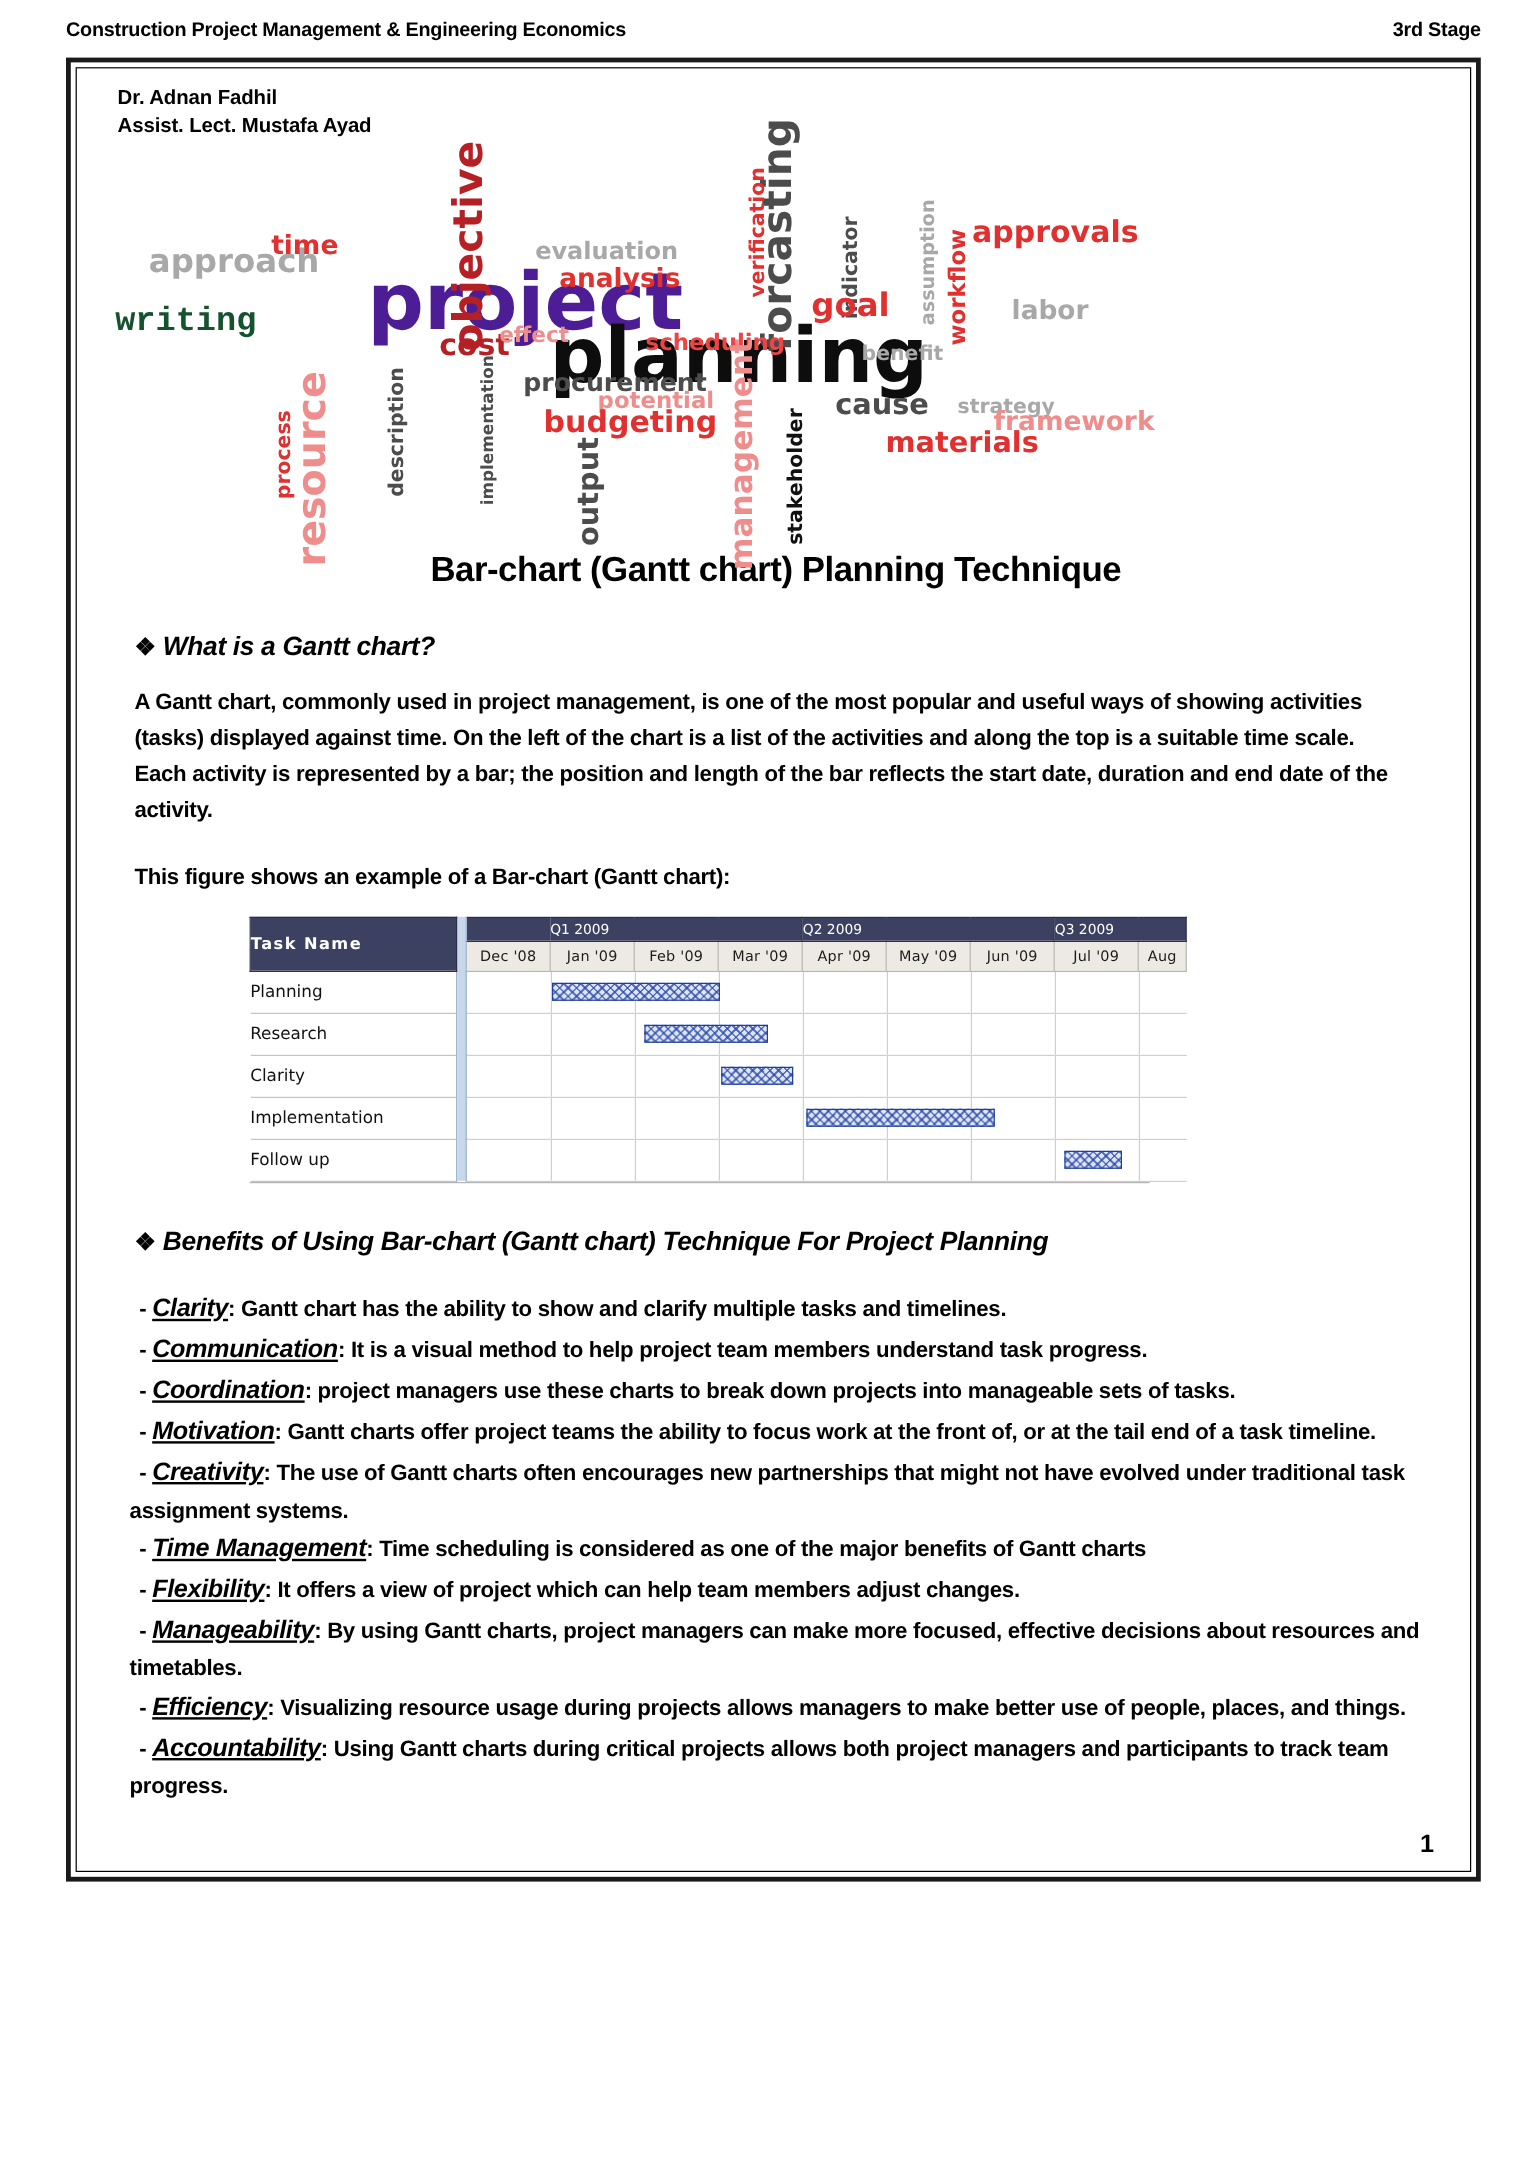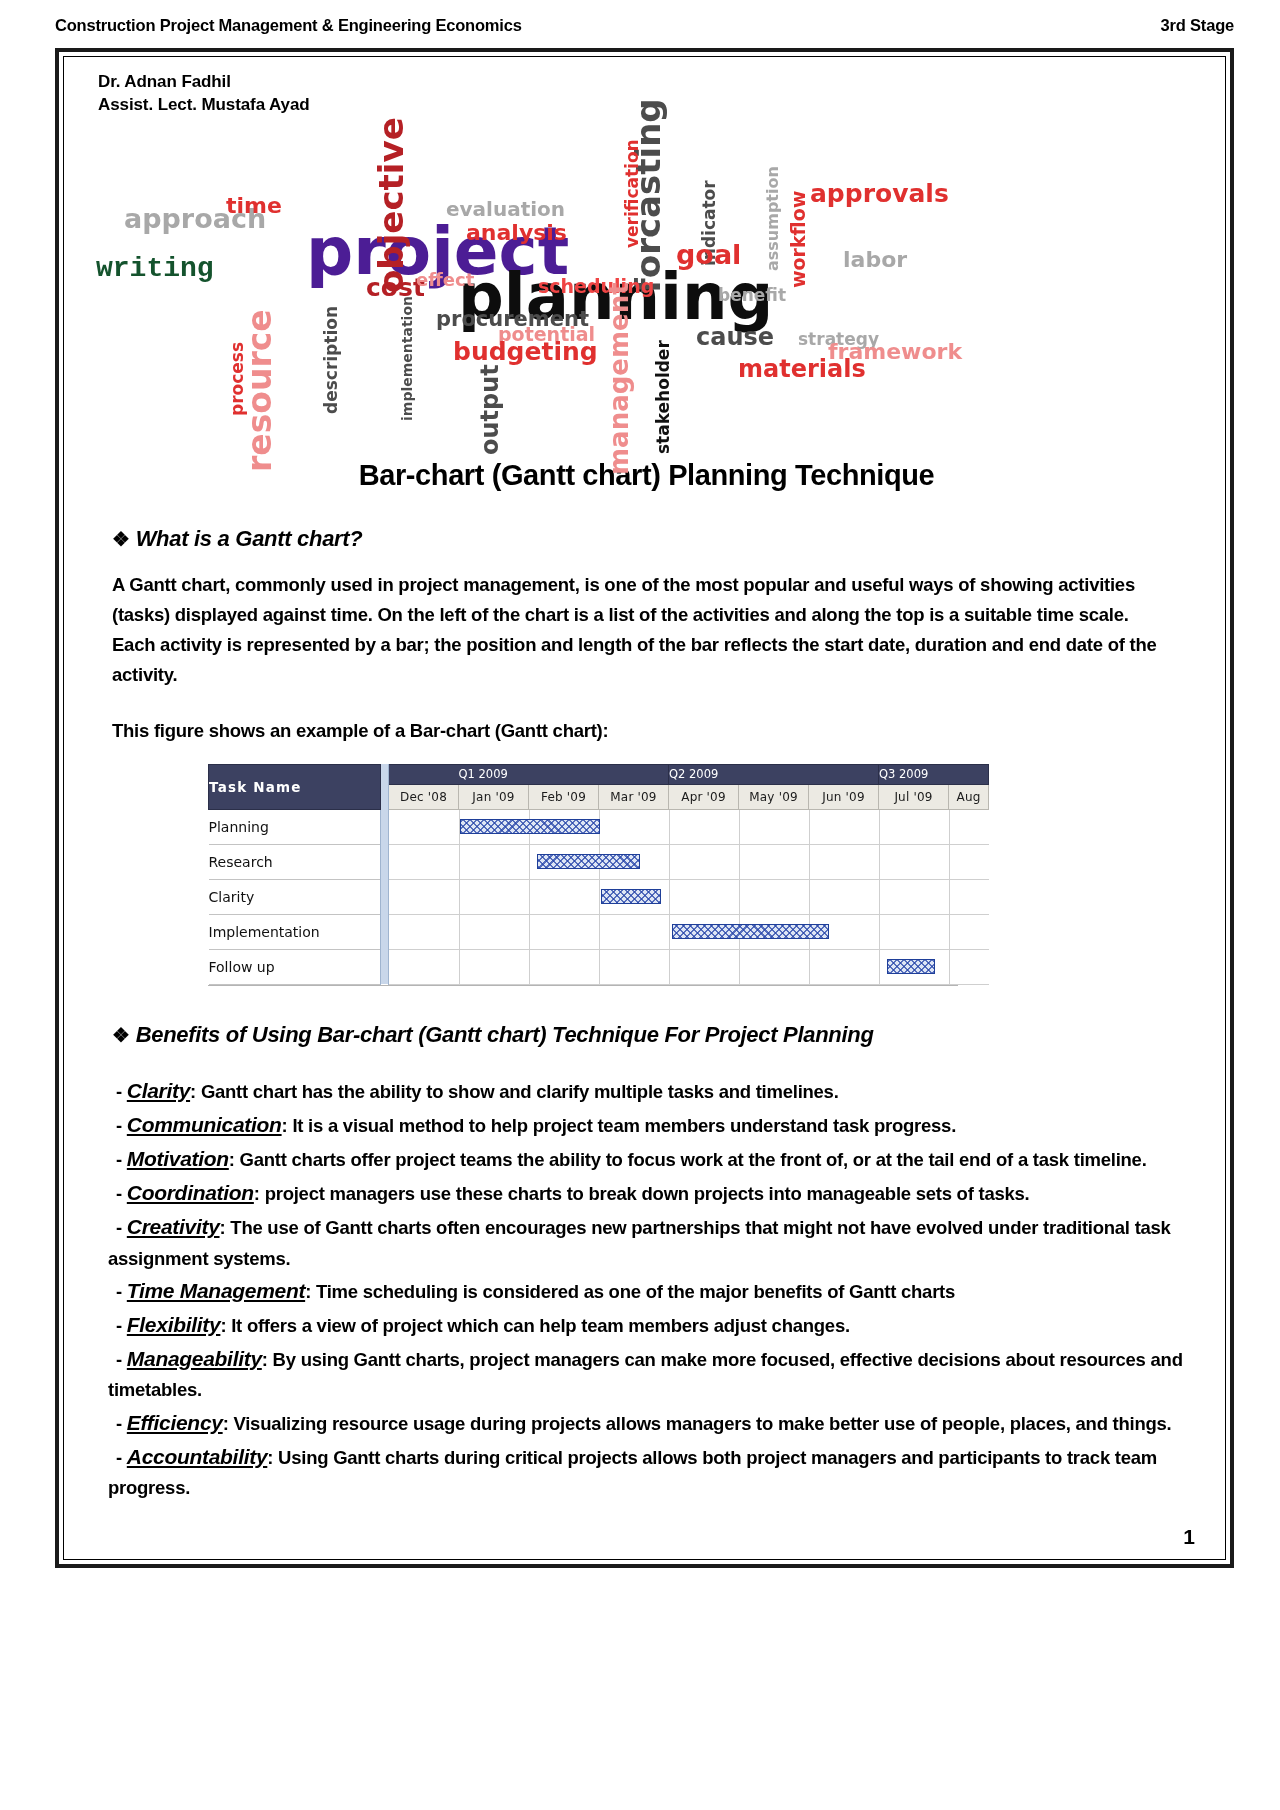--- a/index.html
+++ b/index.html
@@ -436,22 +436,22 @@
       <div class="g-bottomrule"></div>
     </div>
 
     <div class="section-head" style="margin-top:30px;">
       <span class="bullet">❖</span><span>Benefits of Using Bar-chart (Gantt chart) Technique For Project Planning</span>
     </div>
 
     <div class="benefits">
       <div class="benefit">- <span class="term">Clarity</span><span>:</span><span> Gantt chart has the ability to show and clarify multiple tasks and timelines.</span></div>
       <div class="benefit">- <span class="term">Communication</span><span>:</span><span> It is a visual method to help project team members understand task progress.</span></div>
+      <div class="benefit">- <span class="term">Coordination</span><span>:</span><span> project managers use these charts to break down projects into manageable sets of tasks.</span></div>
       <div class="benefit">- <span class="term">Motivation</span><span>:</span><span> Gantt charts offer project teams the ability to focus work at the front of, or at the tail end of a task timeline.</span></div>
-      <div class="benefit">- <span class="term">Coordination</span><span>:</span><span> project managers use these charts to break down projects into manageable sets of tasks.</span></div>
       <div class="benefit">- <span class="term">Creativity</span><span>:</span><span> The use of Gantt charts often encourages new partnerships that might not have evolved under traditional task assignment systems.</span></div>
       <div class="benefit">- <span class="term">Time Management</span><span>:</span><span> Time scheduling is considered as one of the major benefits of Gantt charts</span></div>
       <div class="benefit">- <span class="term">Flexibility</span><span>:</span><span> It offers a view of project which can help team members adjust changes.</span></div>
       <div class="benefit">- <span class="term">Manageability</span><span>:</span><span> By using Gantt charts, project managers can make more focused, effective decisions about resources and timetables.</span></div>
       <div class="benefit">- <span class="term">Efficiency</span><span>:</span><span> Visualizing resource usage during projects allows managers to make better use of people, places, and things.</span></div>
       <div class="benefit">- <span class="term">Accountability</span><span>:</span><span> Using Gantt charts during critical projects allows both project managers and participants to track team progress.</span></div>
     </div>
 
     <div class="page-number">1</div>
 

